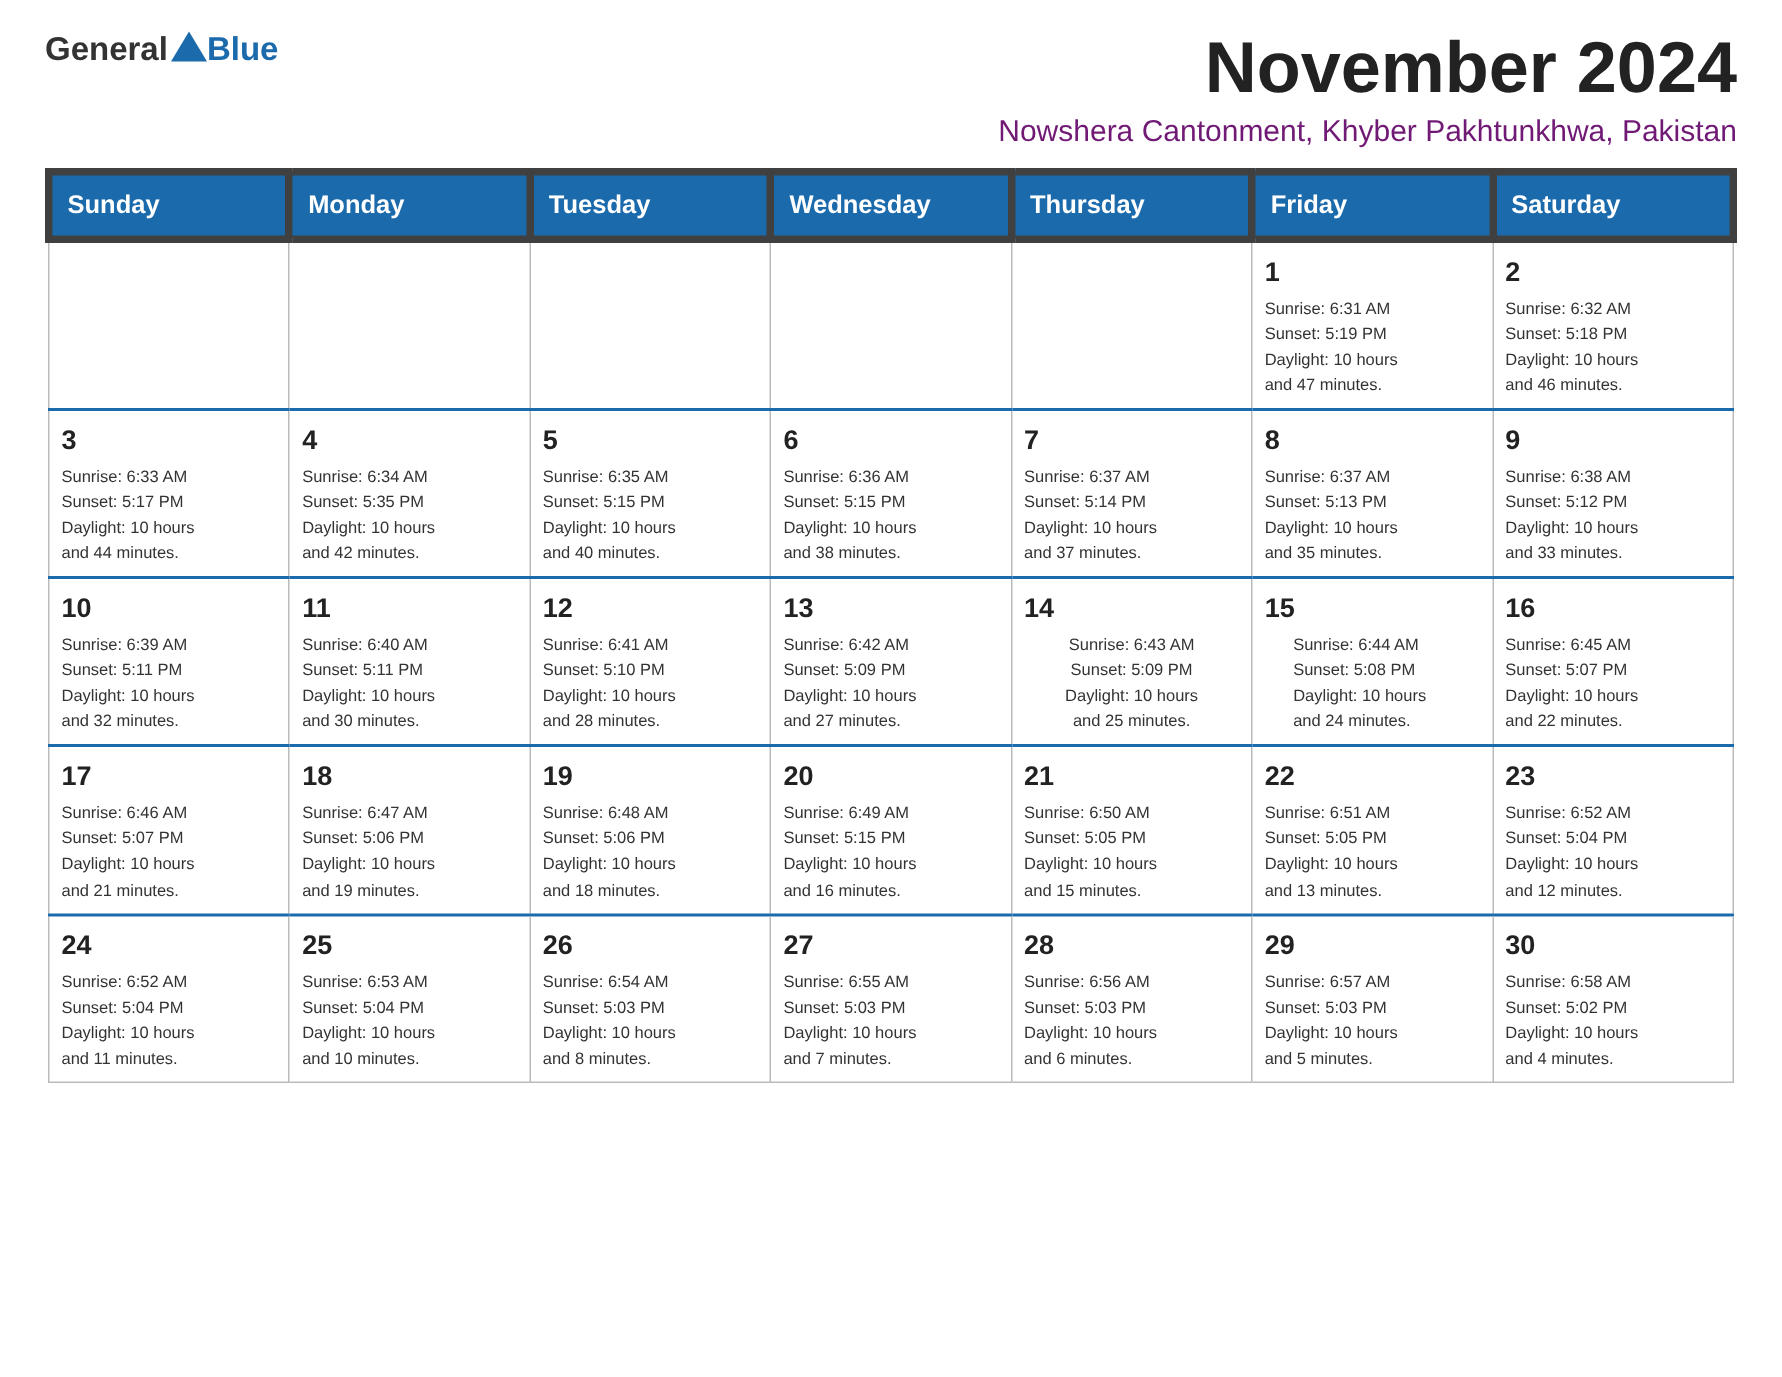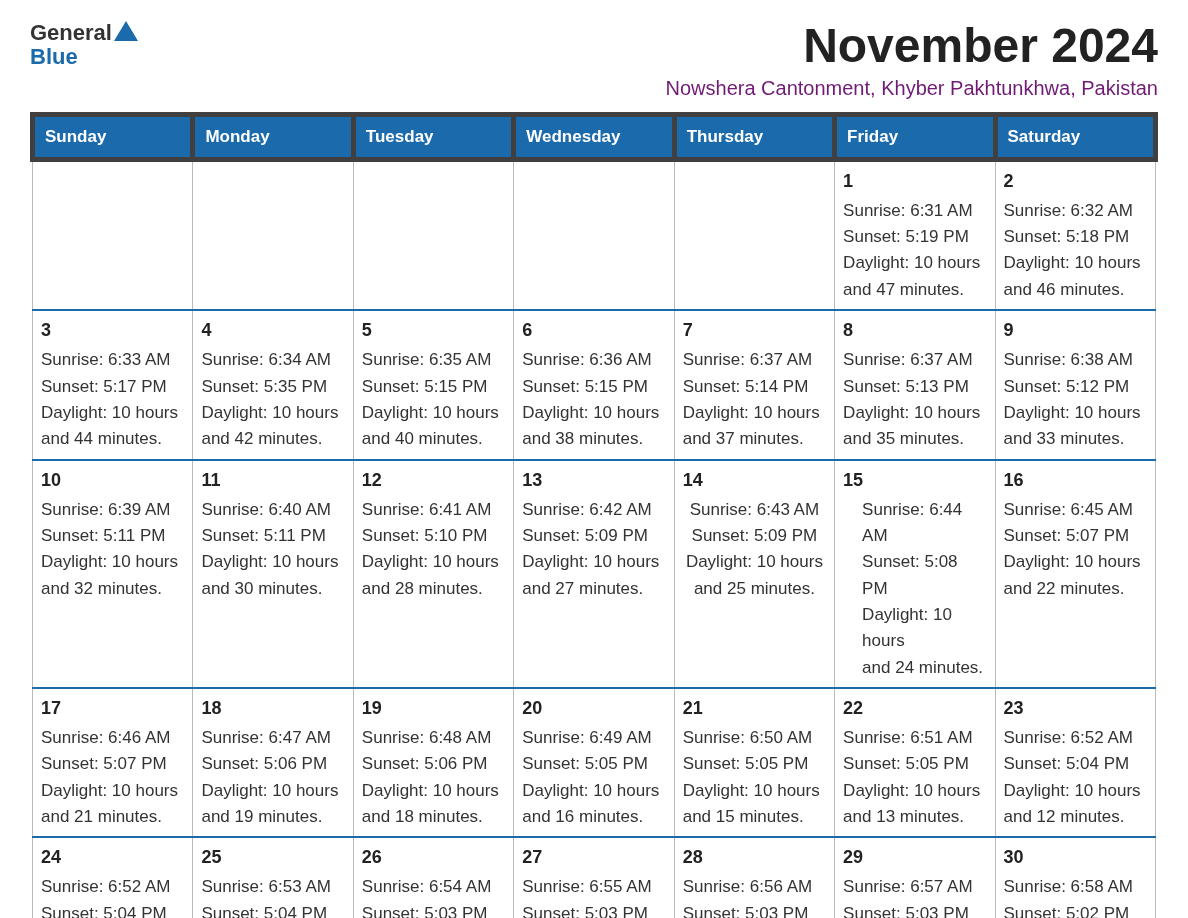--- a/index.html
+++ b/index.html
@@ -39,22 +39,22 @@
     }
     .logo-blue {
       font-size: 22px;
       font-weight: bold;
       color: #1a6aac;
       display: block;
       margin-top: -2px;
     }
     .logo-icon-wrap {
       display: flex;
-      flex-direction: column;
-      align-items: flex-start;
+      flex-direction: row;
+      align-items: flex-end;
     }
     .logo-row1 {
       display: flex;
       align-items: center;
     }
     .title-section {
       text-align: right;
     }
     .page-title {
       font-size: 48px;
@@ -97,21 +97,21 @@
       border-top: 2px solid #1a6aac;
     }
     .day-number {
       font-size: 18px;
       font-weight: bold;
       color: #222;
       display: block;
       margin-bottom: 3px;
     }
     .day-info {
-      font-size: 17px;
+      font-size: 11px;
       color: #333;
       line-height: 1.55;
     }
   </style>
 </head>
 <body>
 
 <div class="header-section">
   <div class="logo">
     <div class="logo-icon-wrap">
@@ -282,21 +282,21 @@
         <td>
           <span class="day-number">19</span>
           <div class="day-info" style="white-space: pre-line;">Sunrise: 6:48 AM
 Sunset: 5:06 PM
 Daylight: 10 hours
 and 18 minutes.</div>
         </td>
         <td>
           <span class="day-number">20</span>
           <div class="day-info" style="white-space: pre-line;">Sunrise: 6:49 AM
-Sunset: 5:05 PM
+Sunset: 5:15 PM
 Daylight: 10 hours
 and 16 minutes.</div>
         </td>
         <td>
           <span class="day-number">21</span>
           <div class="day-info" style="white-space: pre-line;">Sunrise: 6:50 AM
 Sunset: 5:05 PM
 Daylight: 10 hours
 and 15 minutes.</div>
         </td>

